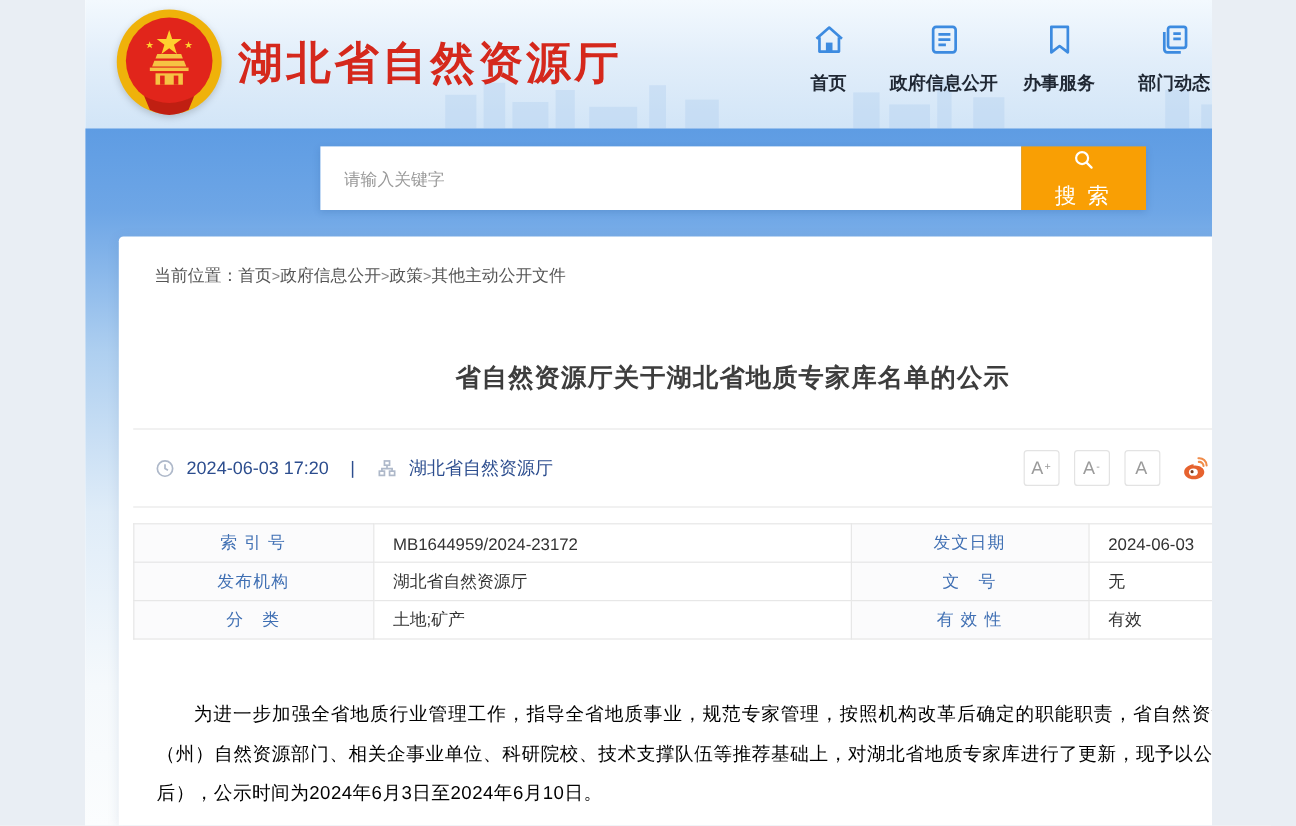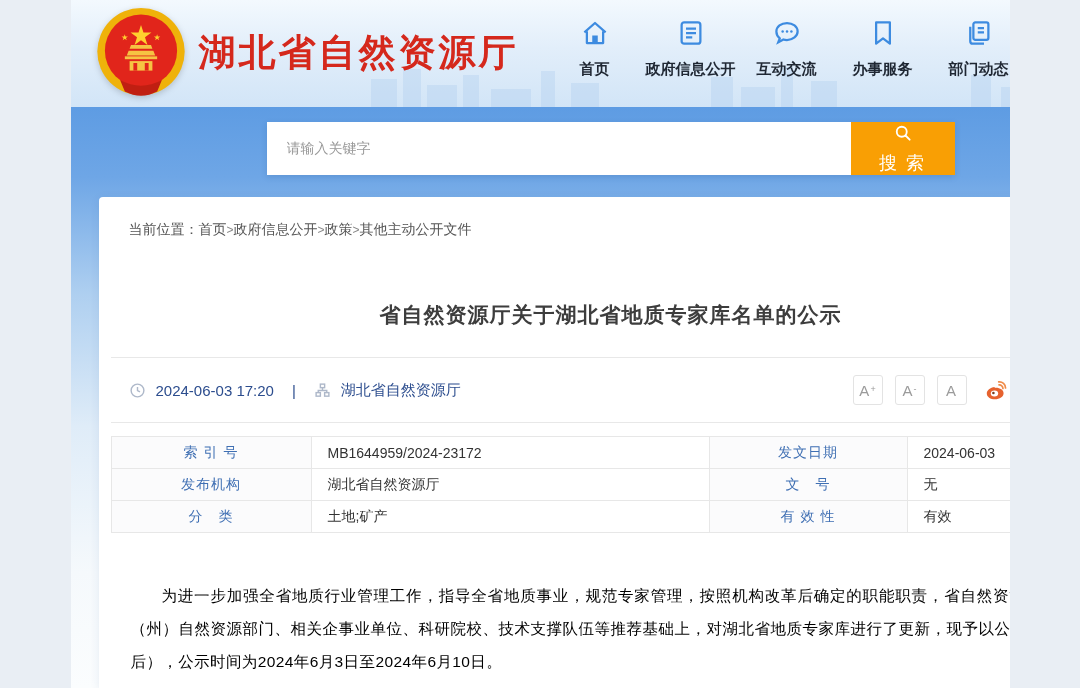--- a/index.html
+++ b/index.html
@@ -28,21 +28,21 @@
   
   .bg-band {
     position:absolute; top:107px; left:0; width:1080px; height:581px;
     background:linear-gradient(180deg,#5e9ce3 0%,#6ea6e6 12%,#aecff0 32%,#dfecf8 55%,#f5f9fc 80%,#fbfdfe 100%);
   }
 
   
   .search-box { position:absolute; top:122px; left:196px; display:flex; z-index:3; box-shadow:0 2px 6px rgba(30,70,130,.18); }
   .search-input {
     width:584px; height:53px; border:none; outline:none; background:#fff;
-    font-size:14px; color:#333; padding:0 20px; font-family:Liberation Serif, serif;
+    font-size:14px; color:#333; padding:0 20px; font-family:Liberation Sans, sans-serif;
   }
   .search-input::placeholder { color:#999; }
   .search-btn {
     width:104px; height:53px; border:none; background:#f99f04; color:#fff;
     font-size:18px; display:flex; align-items:center; justify-content:center; gap:8px;
     cursor:pointer; font-family:inherit; letter-spacing:2px;flex-direction:column;
   }
   .search-btn svg { width:20px; height:20px; }
 
   
@@ -143,29 +143,20 @@
             <rect x="9.8" y="14" width="4.4" height="6" fill="#3d8be0" stroke="none"></rect>
         </svg>
         <span class="nlabel">首页</span>
       </div>
       <div class="nav-item">
         <svg class="nico" viewBox="0 0 24 24" fill="none" stroke="#3d8be0" stroke-width="1.8">
           <rect x="4.5" y="3.5" width="15" height="17" rx="2"></rect>
             <path d="M8 8.5 h8 M8 12 h8 M8 15.5 h5"></path>
         </svg>
         <span class="nlabel">政府信息公开</span>
-      </div>
-      <div class="nav-item">
-        <svg class="nico" viewBox="0 0 24 24" fill="none" stroke="#3d8be0" stroke-width="1.8">
-          <path d="M12 4 c4.7 0 8.5 3 8.5 6.8 c0 3.7-3.8 6.8-8.5 6.8 c-1 0-2-.1-2.9-.4 L5 19.5 l1.2-3.2 C4.6 15 3.5 13 3.5 10.8 C3.5 7 7.3 4 12 4 z"></path>
-          <circle cx="8.5" cy="10.8" r="1" fill="#3d8be0" stroke="none"></circle>
-            <circle cx="12" cy="10.8" r="1" fill="#3d8be0" stroke="none"></circle>
-            <circle cx="15.5" cy="10.8" r="1" fill="#3d8be0" stroke="none"></circle>
-        </svg>
-        <span class="nlabel">互动交流</span>
       </div>
       <div class="nav-item">
         <svg class="nico" viewBox="0 0 24 24" fill="none" stroke="#3d8be0" stroke-width="1.8" stroke-linejoin="round">
           <path d="M6.5 3.5 h11 V20.5 l-5.5 -4.2 -5.5 4.2 z"></path>
         </svg>
         <span class="nlabel">办事服务</span>
       </div>
       <div class="nav-item">
         <svg class="nico" viewBox="0 0 24 24" fill="none" stroke="#3d8be0" stroke-width="1.8">
           <rect x="7.5" y="3.5" width="12" height="14" rx="1.5"></rect>

